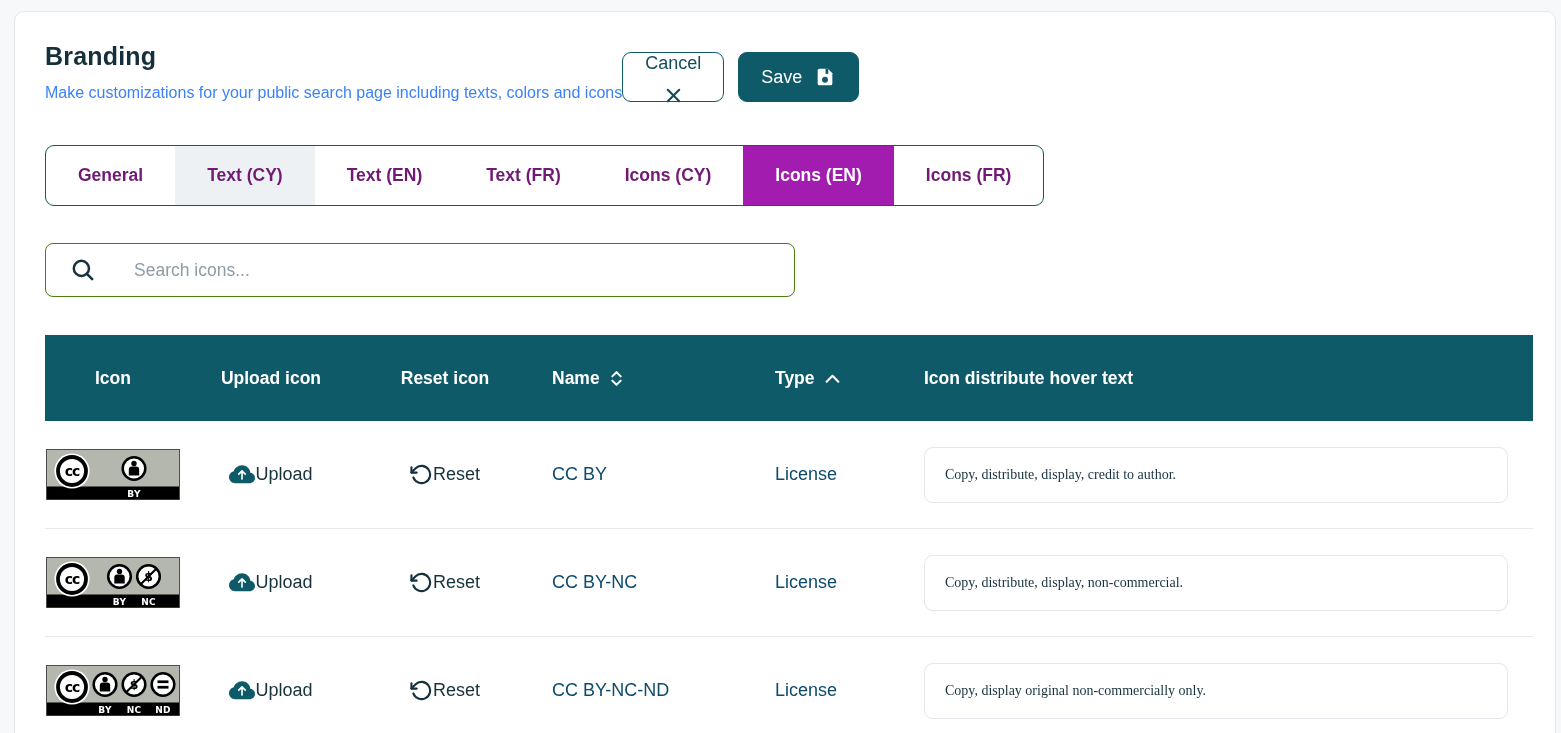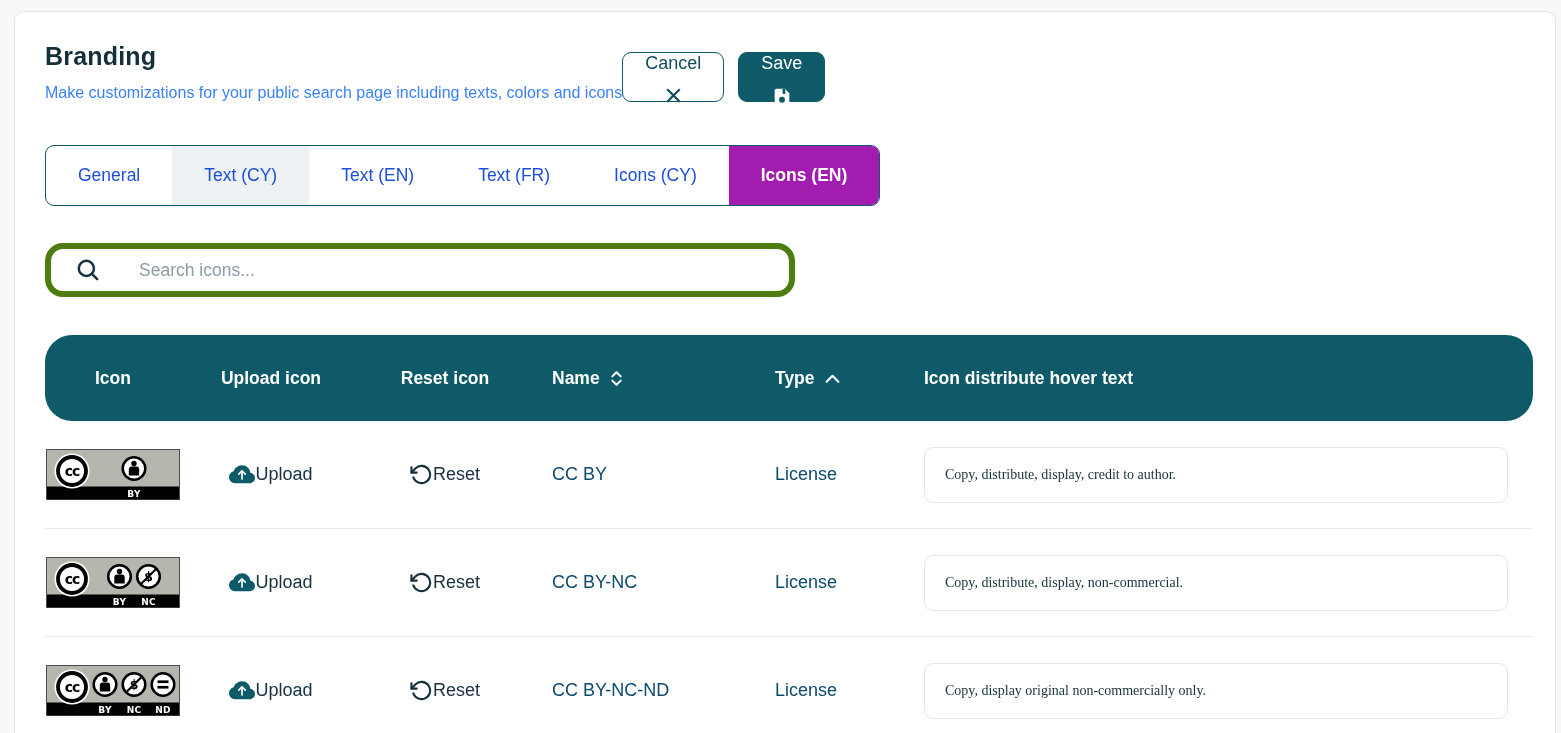--- a/index.html
+++ b/index.html
@@ -17,48 +17,48 @@
   }
   .card-header { display:flex; align-items:flex-start; }
   .page-title { margin:0; font-size:25px; font-weight:700; color:#16303b; letter-spacing:.2px; }
   .page-subtitle { margin:13px 0 16px; font-size:16px; color:#3b82f6; }
   .actions { display:flex; gap:14px; margin-top:10px; }
   .btn {
     height:50px; border-radius:9px; font-size:18px; font-family:inherit;
     display:inline-flex; align-items:center; gap:12px; padding:0 22px; cursor:pointer;
   }
   .btn-cancel { background:#fff; border:1px solid #0e5a69; color:#134d5a;flex-direction:column; }
-  .btn-save   { background:#0e5a69; border:1px solid #0e5a69; color:#fff;flex-direction:column; }
+  .btn-save   { background:#0e5a69; border:1px solid #0e5a69; color:#fff; }
 
   .tabs {
     margin-top:27px; display:inline-flex; height:61px;
     border:1px solid #0e5a69; border-radius:9px; overflow:hidden; background:#fff;
   }
-  .tab { display:flex; align-items:center; padding:0 32px; font-size:17.5px; font-weight:400; color:#1d4ed8; cursor:pointer; white-space:nowrap; }
+  .tab { display:flex; align-items:center; padding:0 32px; font-size:17.5px; font-weight:700; color:#701a75; cursor:pointer; white-space:nowrap; }
   .tab-hover  { background:#eef1f3; }
   .tab-active { background:#a21caf; color:#fff; font-weight:600; }
 
   .searchbar {
     margin-top:37px; width:750px; height:54px; background:#fff;
-    border:6px solid #4d7c0f; border-radius:18px;
+    border:1px solid #4d7c0f; border-radius:8px;
     display:flex; align-items:center; padding-left:24px;
   }
   .searchbar input {
     border:none; outline:none; flex:1; height:100%; background:transparent;
     font-size:17.5px; font-family:inherit; color:#17323d; padding:0 16px 0 38px;
   }
   .searchbar input::placeholder { color:#8d9ca6; }
 
   .table { margin-top:38px; }
   .thead, .trow {
     display:grid;
     grid-template-columns:136px 180px 168px 223px 149px 1fr;
     align-items:center;
   }
-  .thead { background:#0e5a69; height:86px; color:#fff; font-weight:700; font-size:17.5px;border-radius:27px; }
+  .thead { background:#0e5a69; height:86px; color:#fff; font-weight:700; font-size:17.5px; }
   .th { display:flex; align-items:center; gap:9px; }
   .center { display:flex; justify-content:center; }
   .left { padding-left:23px; }
   .trow { height:108px; border-bottom:1px solid #e8ebee; }
   .cell { display:flex; align-items:center; }
   .linkbtn {
     display:inline-flex; align-items:center; gap:0; background:none; border:none;
     font-size:18px; color:#17323d; font-weight:500; cursor:pointer; font-family:inherit;
   }
   .name-text, .type-text { font-size:18px; font-weight:400; color:#0c4a6e; }
@@ -102,20 +102,21 @@
     </div>
   </div>
 
   <div class="tabs" id="tabs">
       <div class="tab">General</div>
       <div class="tab tab-hover">Text (CY)</div>
       <div class="tab">Text (EN)</div>
       <div class="tab">Text (FR)</div>
       <div class="tab">Icons (CY)</div>
       <div class="tab tab-active">Icons (EN)</div>
+      <div class="tab">Icons (FR)</div>
     </div>
 
   <div class="searchbar">
     <span>
       <svg width="26" height="26" viewBox="0 0 24 24" fill="none" stroke="#17323d" stroke-width="2.3" stroke-linecap="round">
         <circle cx="10.5" cy="10.5" r="7"></circle>
           <line x1="20.5" y1="20.5" x2="15.6" y2="15.6"></line>
       </svg>
     </span>
     <input type="text" placeholder="Search icons..." style="">

